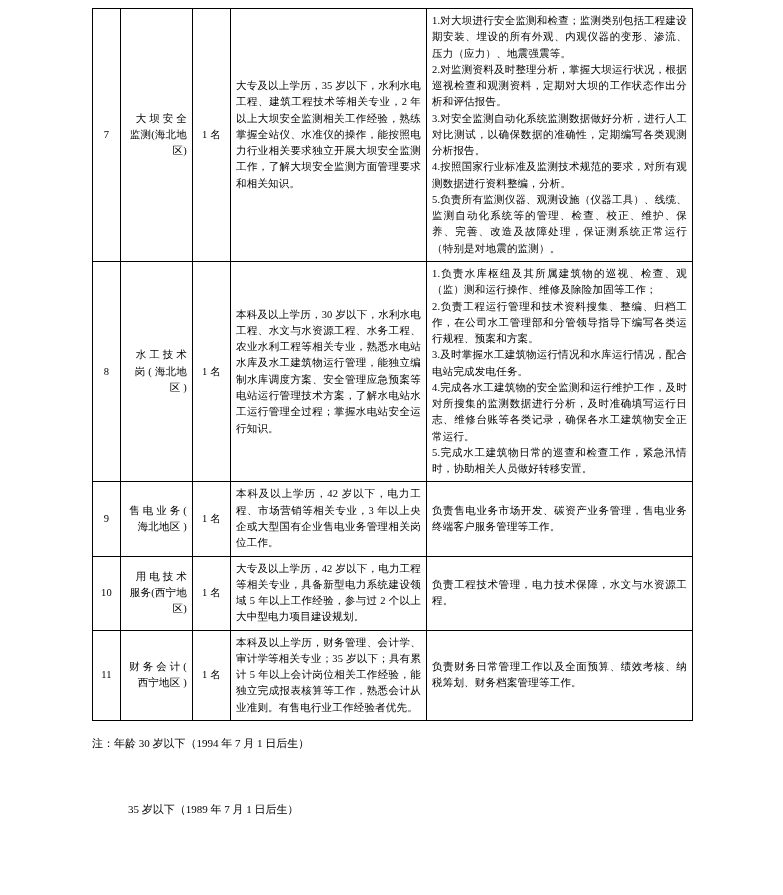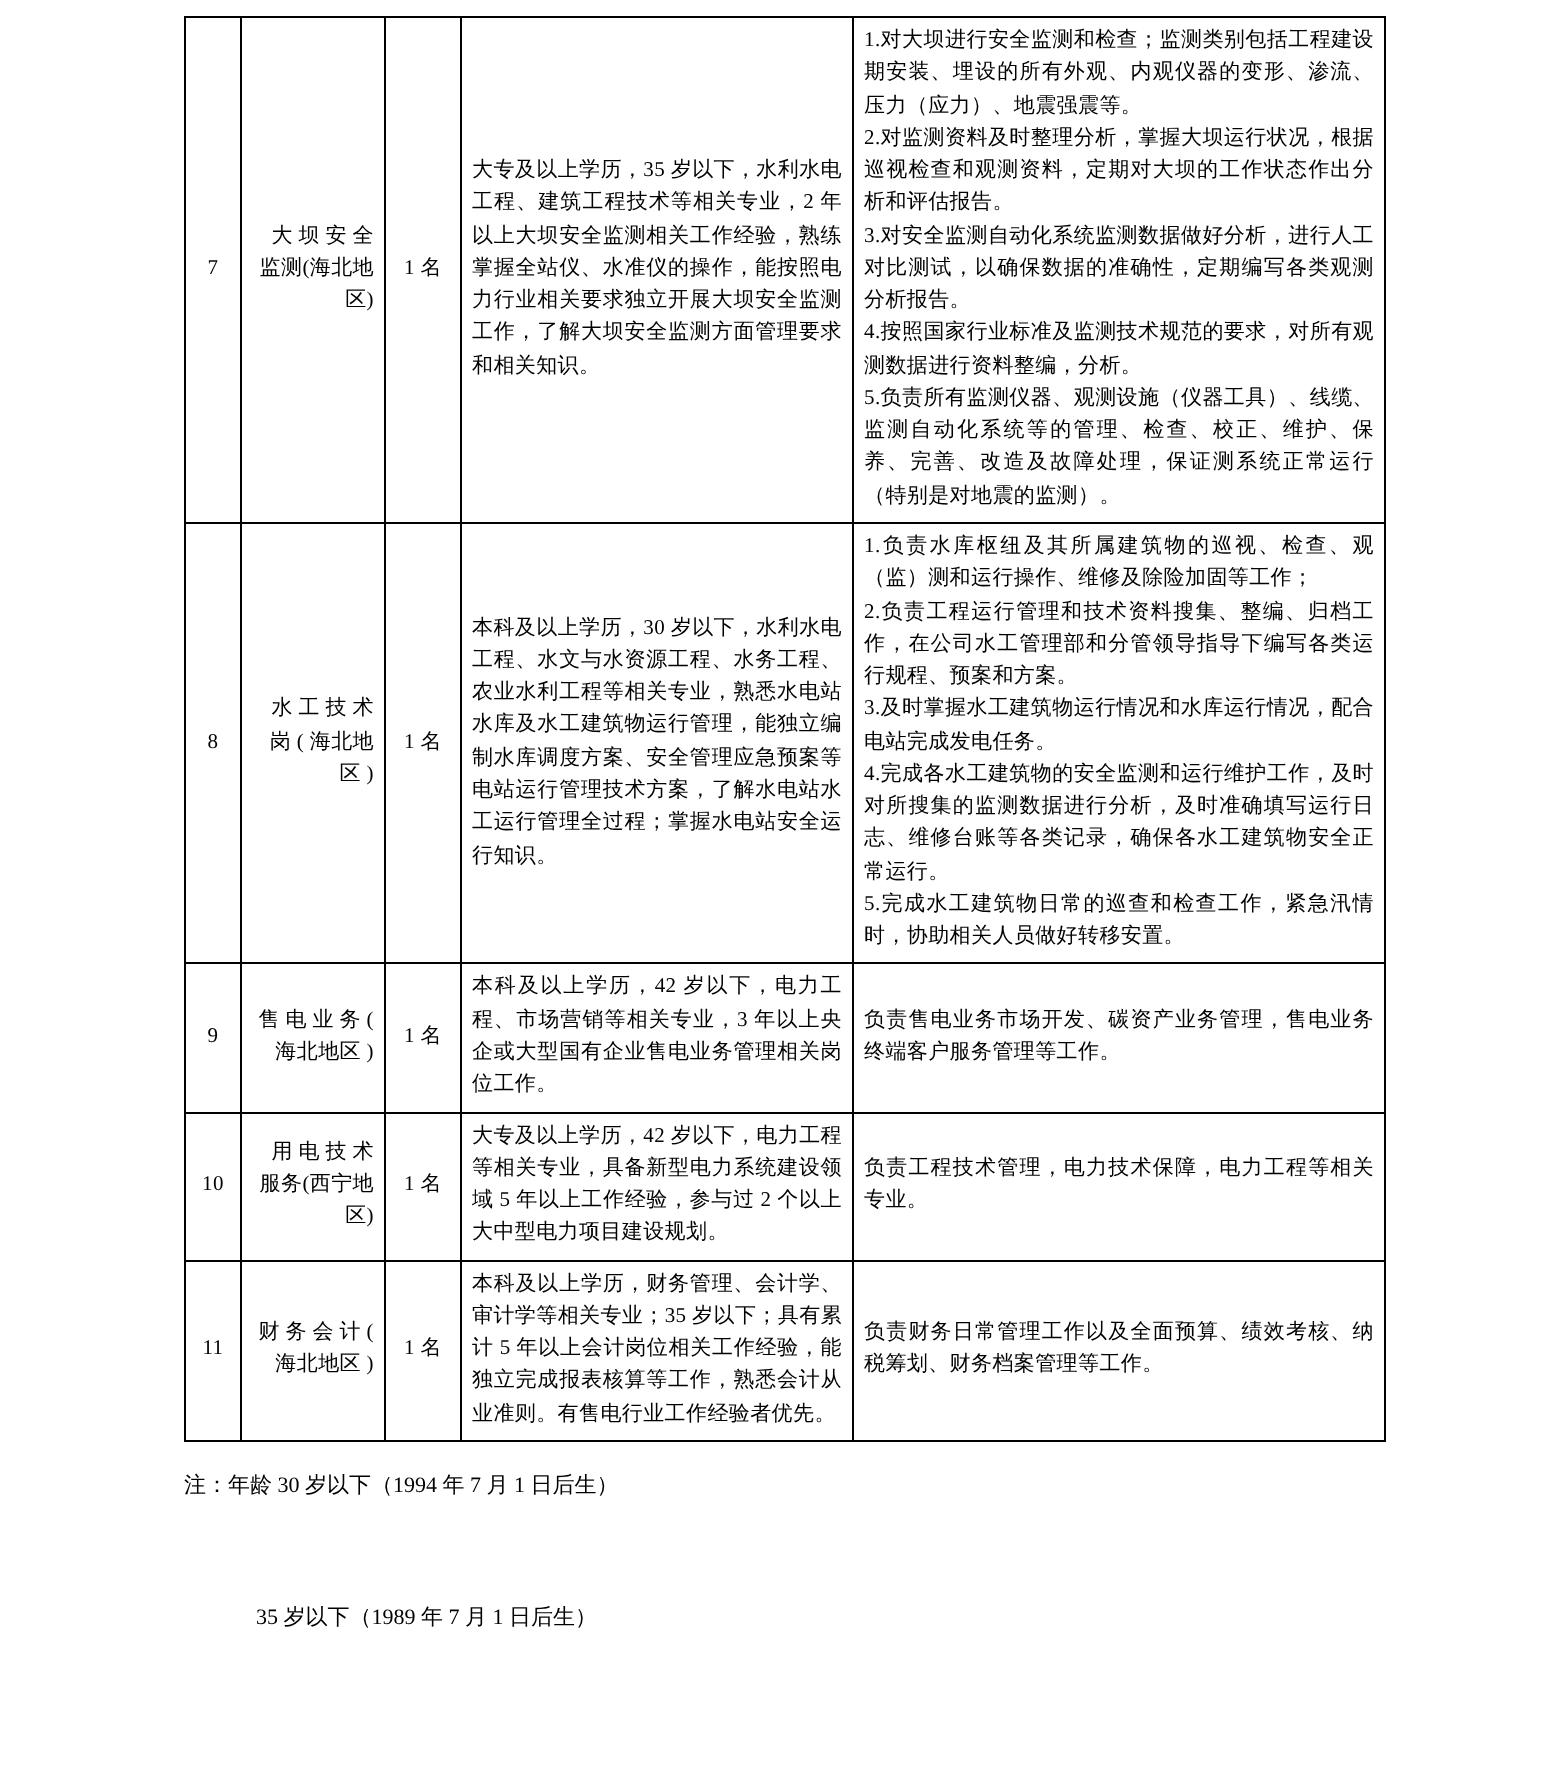--- a/index.html
+++ b/index.html
@@ -112,25 +112,25 @@
         <td class="post">售 电 业 务 ( 海北地区 )</td>
         <td class="num">1 名</td>
         <td class="req">本科及以上学历，42 岁以下，电力工程、市场营销等相关专业，3 年以上央企或大型国有企业售电业务管理相关岗位工作。</td>
         <td class="duty">负责售电业务市场开发、碳资产业务管理，售电业务终端客户服务管理等工作。</td>
       </tr>
       <tr>
         <td class="no">10</td>
         <td class="post">用 电 技 术服务(西宁地区)</td>
         <td class="num">1 名</td>
         <td class="req">大专及以上学历，42 岁以下，电力工程等相关专业，具备新型电力系统建设领域 5 年以上工作经验，参与过 2 个以上大中型电力项目建设规划。</td>
-        <td class="duty">负责工程技术管理，电力技术保障，电力工程等相关专业。</td>
+        <td class="duty">负责工程技术管理，电力技术保障，水文与水资源工程。</td>
       </tr>
       <tr>
         <td class="no">11</td>
-        <td class="post">财 务 会 计 ( 海北地区 )</td>
+        <td class="post">财 务 会 计 ( 西宁地区 )</td>
         <td class="num">1 名</td>
         <td class="req">本科及以上学历，财务管理、会计学、审计学等相关专业；35 岁以下；具有累计 5 年以上会计岗位相关工作经验，能独立完成报表核算等工作，熟悉会计从业准则。有售电行业工作经验者优先。</td>
         <td class="duty">负责财务日常管理工作以及全面预算、绩效考核、纳税筹划、财务档案管理等工作。</td>
       </tr>
     </tbody>
   </table>
 
   <div class="notes">
     <div class="nline">注：年龄 30 岁以下（1994 年 7 月 1 日后生）</div>
     <div class="nline indent">35 岁以下（1989 年 7 月 1 日后生）</div>

